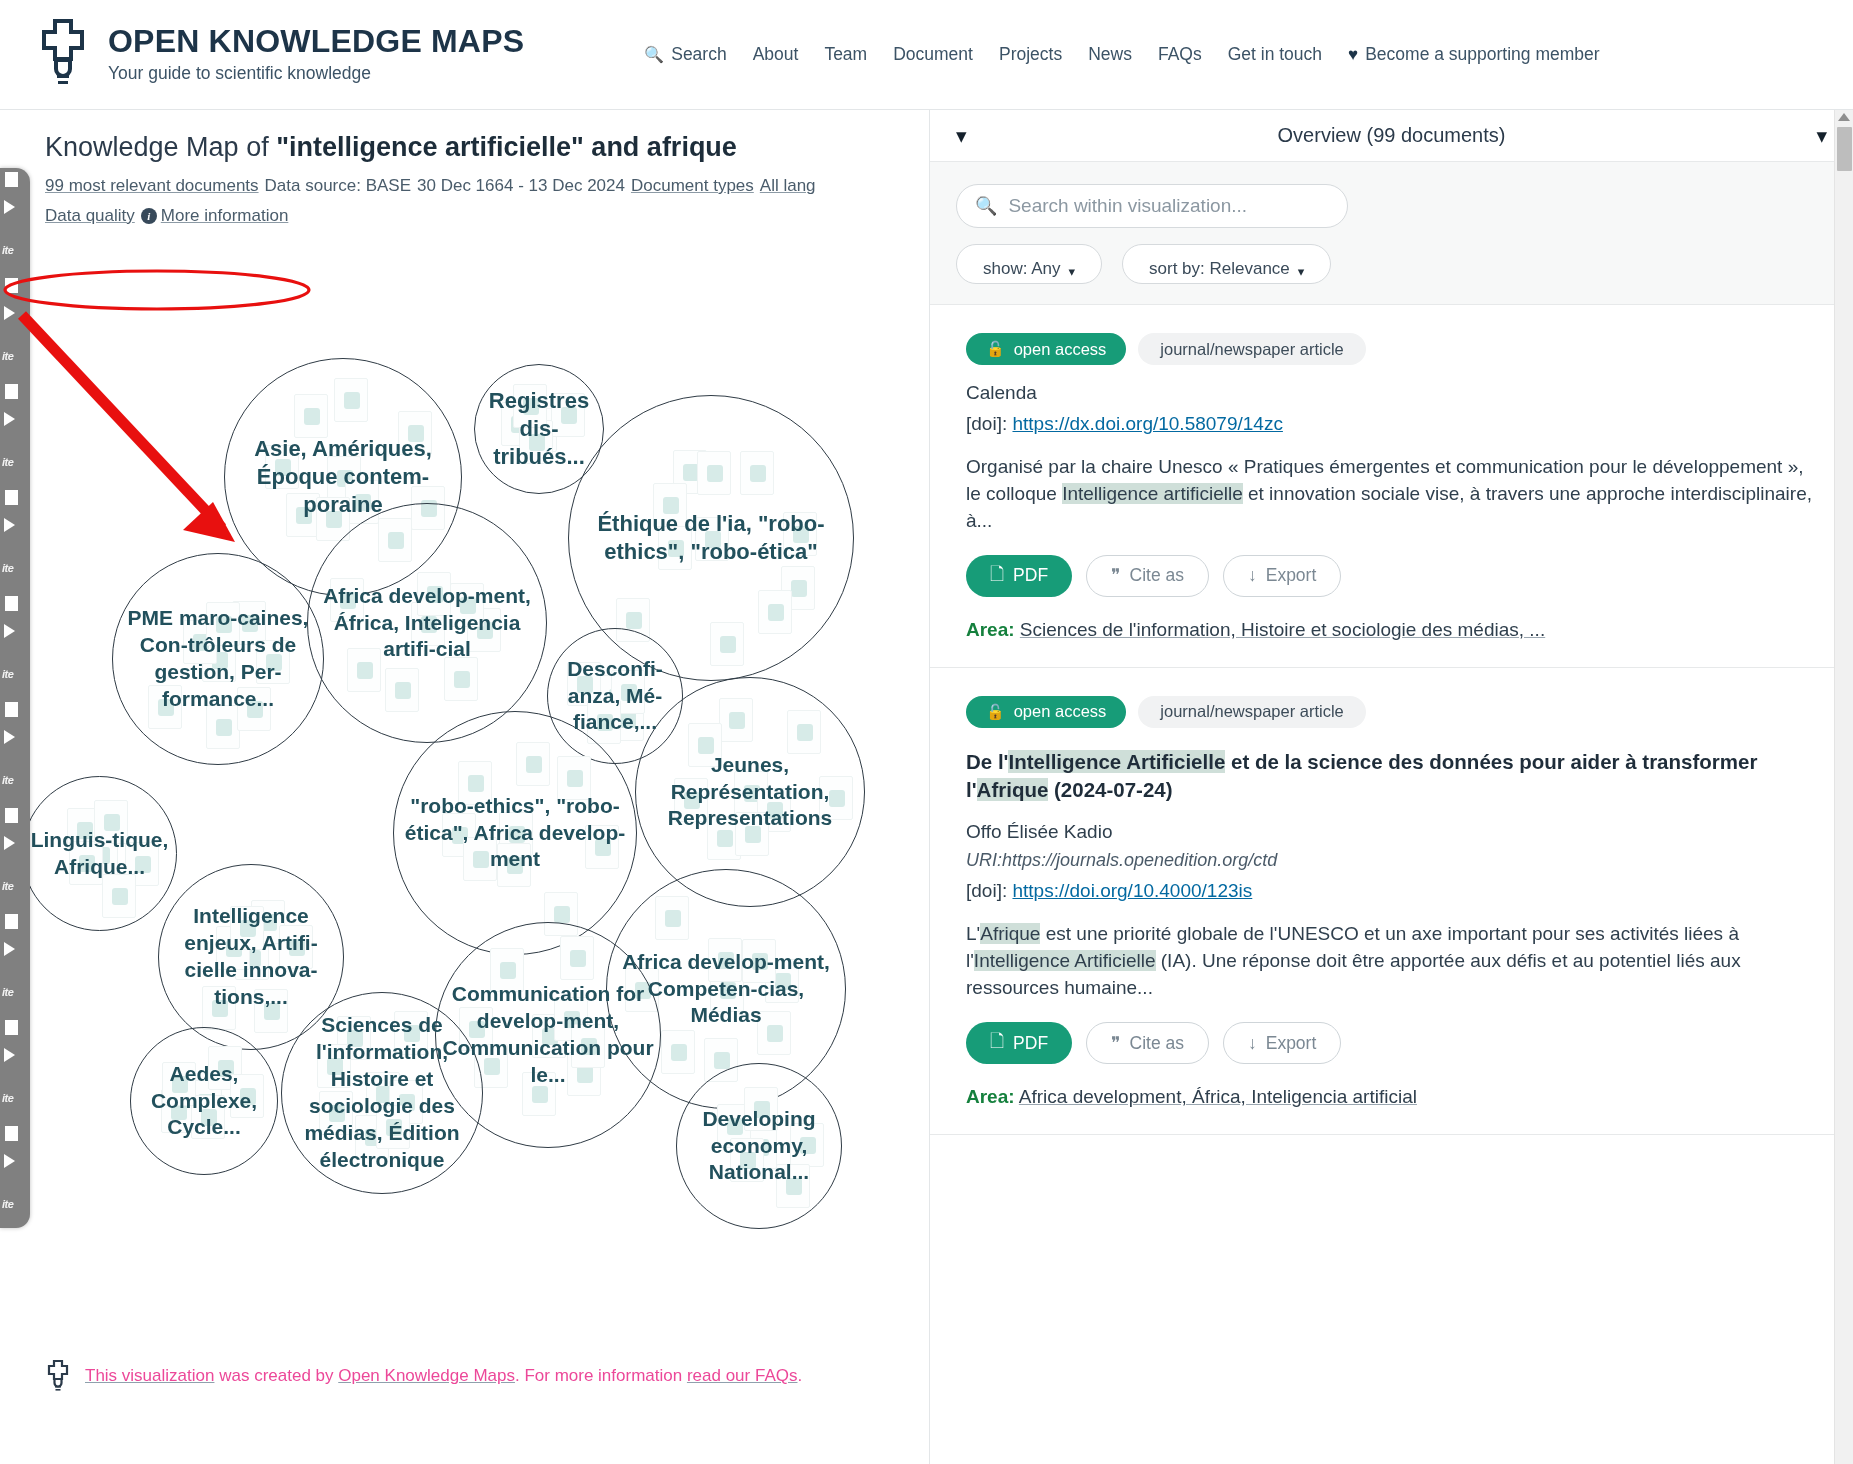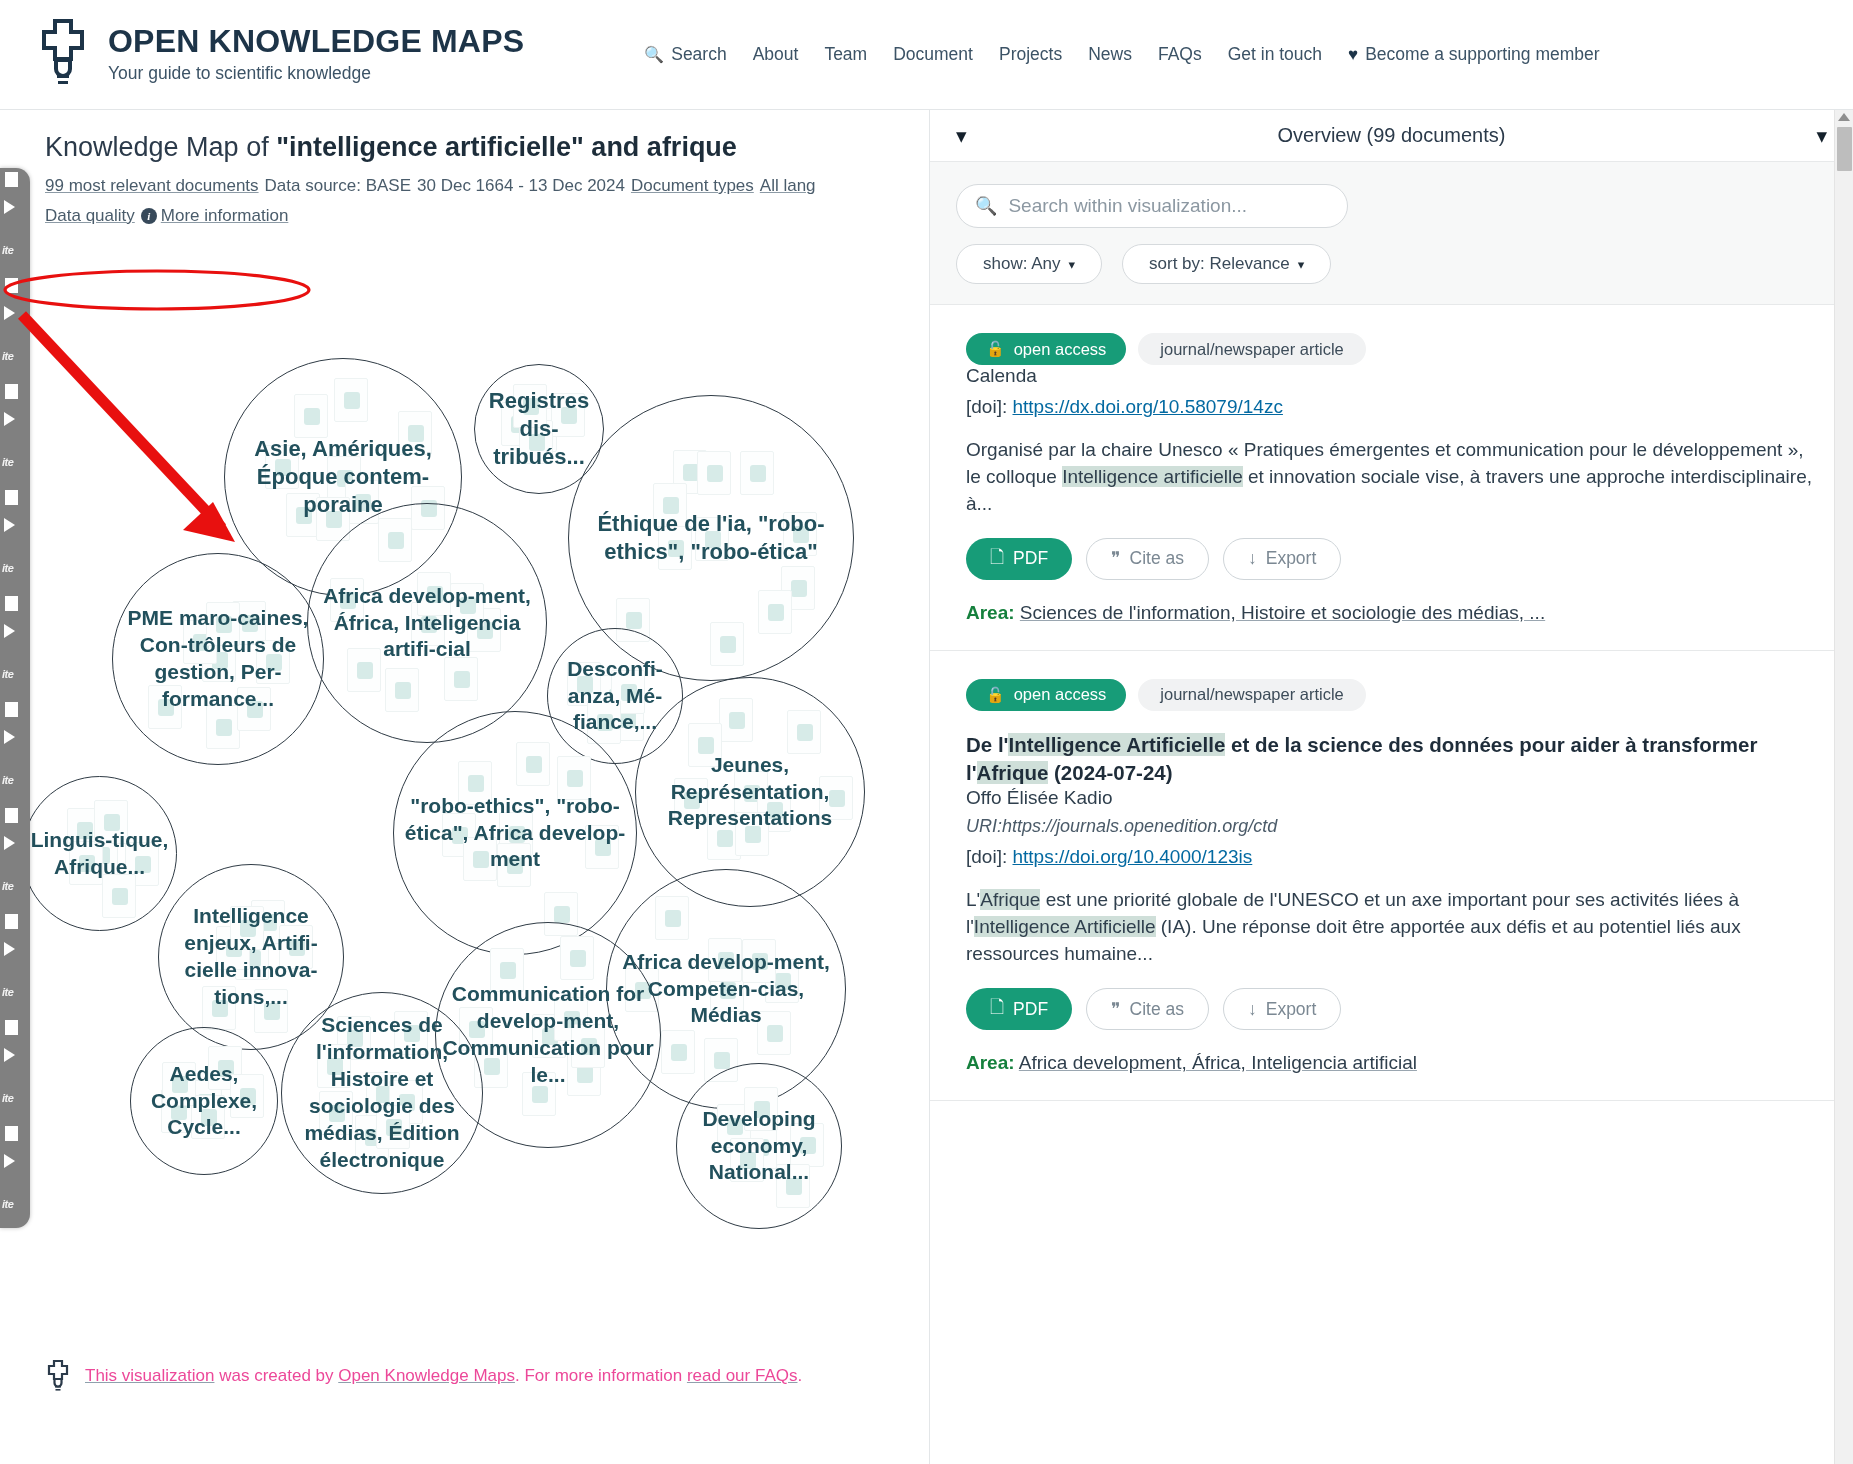--- a/index.html
+++ b/index.html
@@ -121,22 +121,22 @@
   }
   .search-box .mag { font-size:18px; color:#4a5c6b; font-weight:bold; }
   .search-box input {
     border:0; outline:0; font-size:19px; color:#3a4a59; background:transparent;
     width:100%; font-family:"Liberation Sans", sans-serif;
   }
   .search-box input::placeholder { color:#8c98a2; }
   .pill-row { display:flex; gap:20px; margin-top:16px; }
   .pill {
     height:40px; border:1px solid #d6dadd; border-radius:20px; background:#fff;
-    display:flex; align-items:center; justify-content:center; gap:8px;
-    padding:16px 26px; font-size:17px; color:#3a4a59;
+    display:flex; align-items:flex-end; justify-content:center; gap:8px;
+    padding:4px 26px; font-size:17px; color:#3a4a59;
   }
   .pill .cv { font-size:13px; color:#22303c; }
 
   .doc-list {
     flex:1; overflow:hidden; background:#fff; position:relative;
     border-top:1px solid #e7e9ea;
   }
   .doc-card { padding:28px 36px 26px 36px; border-bottom:1px solid #e7e9ea; }
   .badges { display:flex; gap:12px; align-items:center; }
   .badge-oa {
@@ -147,21 +147,21 @@
   .badge-oa .lock { font-size:15px; }
   .badge-type {
     background:#f1f2f3; color:#3d4c59; border-radius:16px; height:32px;
     display:inline-flex; align-items:center; padding:0 22px; font-size:16.5px;
   }
   .doc-title {
     margin-top:20px; font-size:20.5px; font-weight:bold; color:#1f2d3a;
     line-height:1.38;
   }
   .hl { background:#cfdfd9; }
-  .doc-author { font-size:19px; color:#2f3f4d; }
+  .doc-author { margin-top:17px; font-size:19px; color:#2f3f4d; }
   .doc-uri { margin-top:7px; font-size:18px; color:#4a5a68; font-style:italic; }
   .doc-doi { margin-top:9px; font-size:19px; color:#2f3f4d; }
   .doc-doi a { color:#0369a1; }
   .doc-abs { margin-top:19px; font-size:19px; color:#2f3f4d; line-height:1.42; }
   .btn-row { display:flex; gap:14px; margin-top:20px; }
   .btn {
     height:42px; border-radius:21px; display:inline-flex; align-items:center;
     gap:9px; padding:0 24px; font-size:17.5px;
   }
   .btn-pdf { background:#179c78; color:#fff; }

